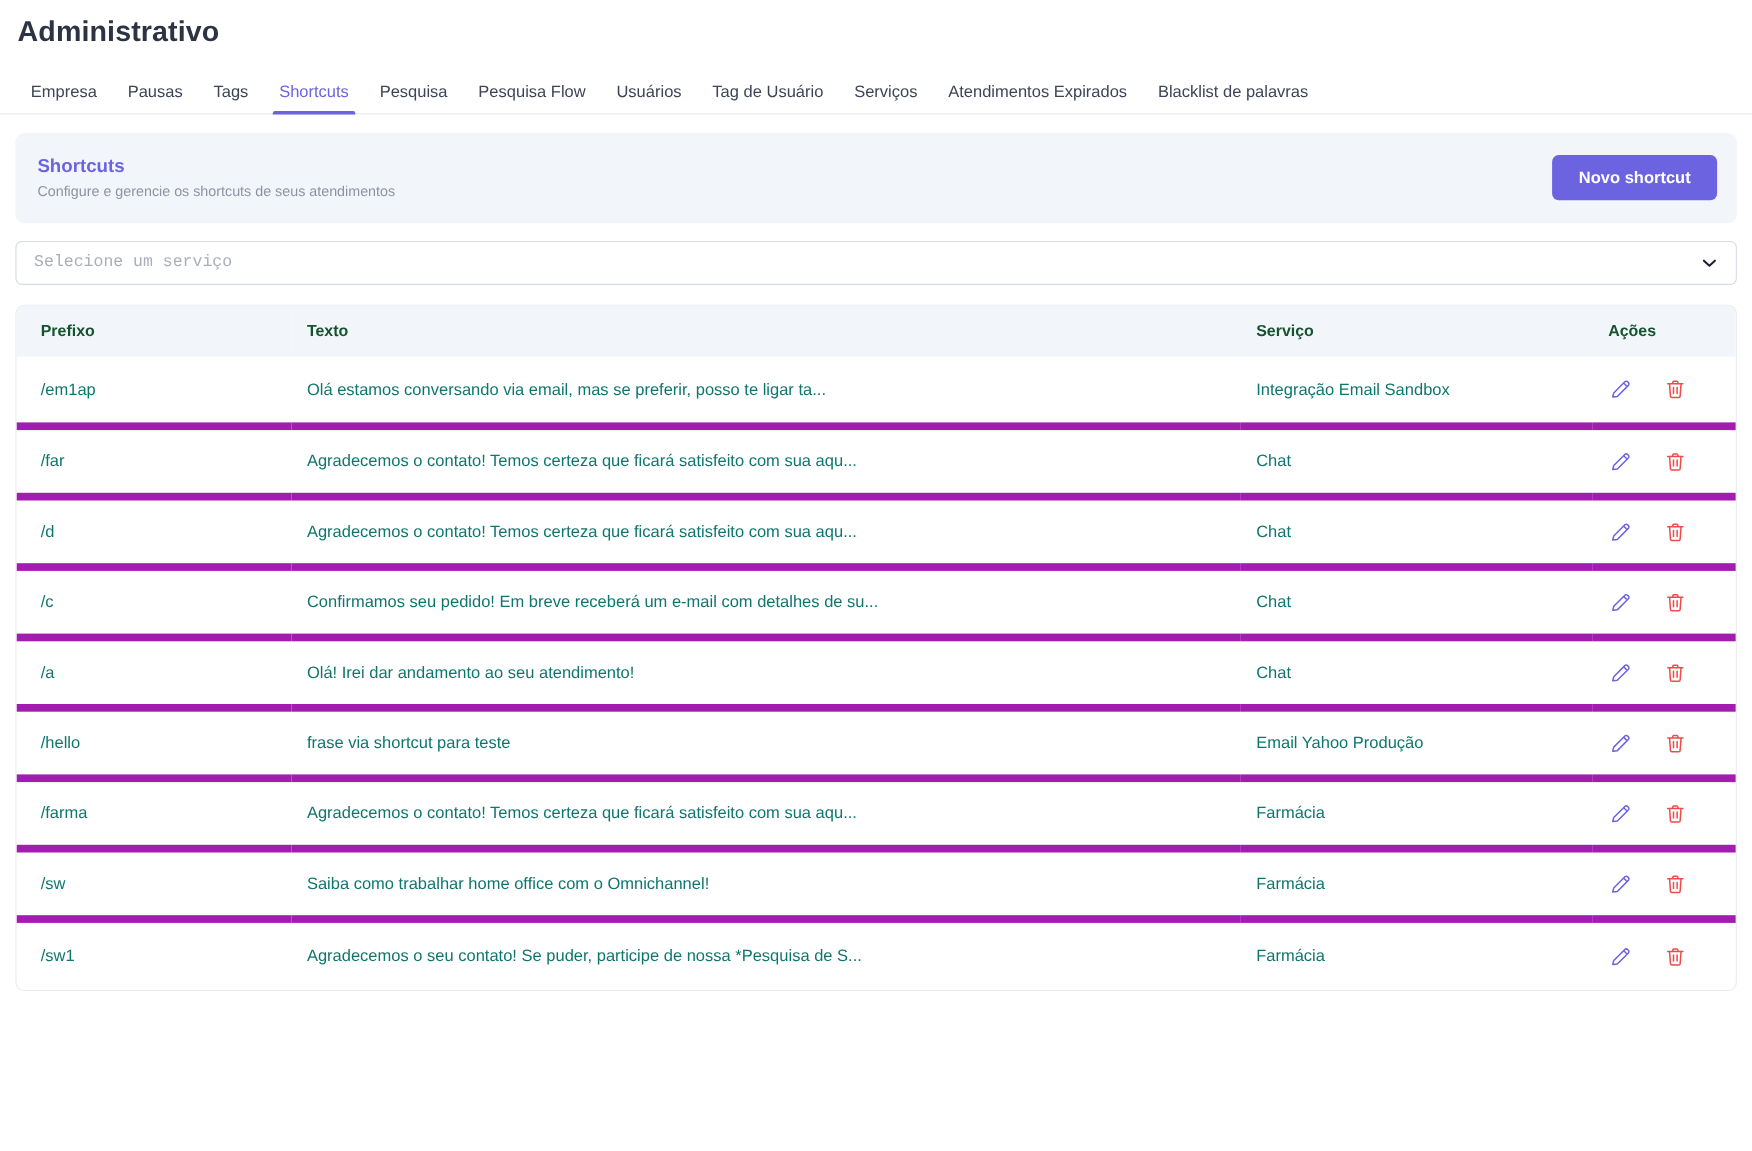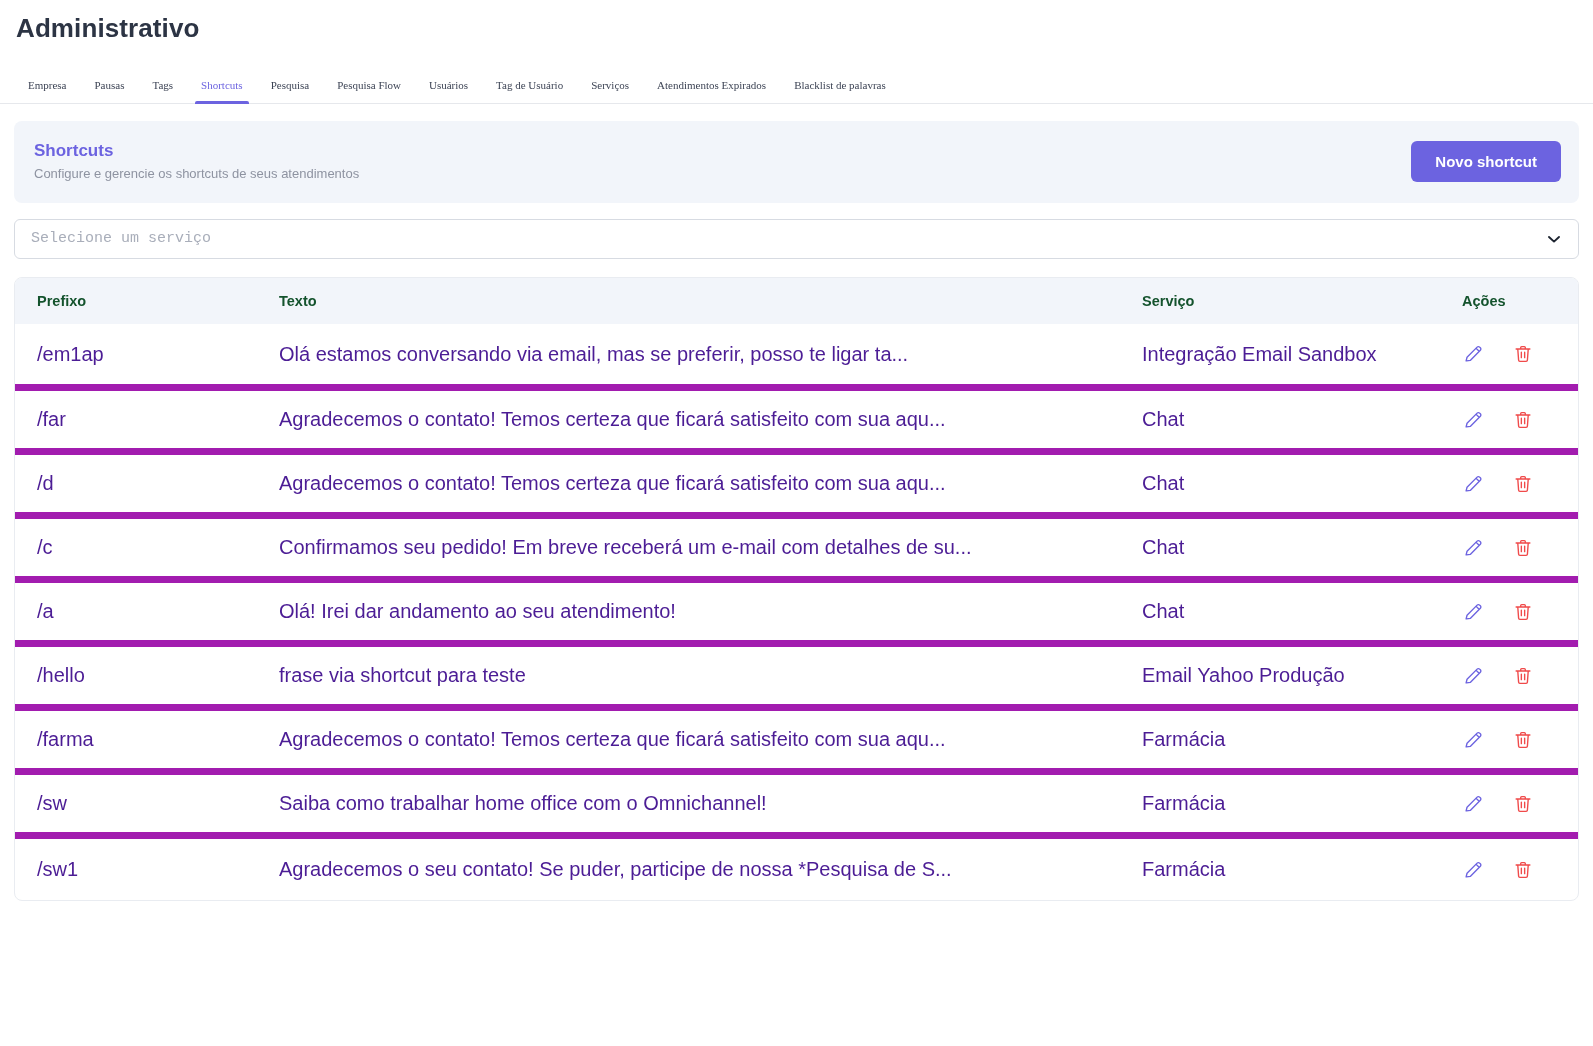--- a/index.html
+++ b/index.html
@@ -37,29 +37,29 @@
   .tabbar {
     display: flex;
     align-items: flex-end;
     gap: 0px;
     padding: 14px 0 0 14px;
     border-bottom: 1px solid #e6e8ec;
     height: 58px;
   }
   .tab {
     position: relative;
-    font-size: 11px;
+    font-size: 15px;
     color: #3d4455;
     padding: 0 14px 12px 14px;
     line-height: 1;
     cursor: pointer;
     white-space: nowrap;
     background: none;
     border: none;
-    font-family: Liberation Serif, serif;
+    font-family: Liberation Sans, sans-serif;
   }
   .tab.active {
     color: #6c63e0;
   }
   .tab.active::after {
     content: "";
     position: absolute;
     left: 8px;
     right: 8px;
     bottom: -1px;
@@ -153,22 +153,22 @@
   .col-texto   { width: auto; padding-left: 14px !important; }
   .col-servico { width: 320px; padding-left: 14px !important; }
   .col-acoes   { width: 130px; padding-left: 14px !important; }
 
   tbody tr {
     height: 64px;
     border-top: 7px solid #a21caf;
   }
   tbody tr:first-child { border-top: none; }
   tbody td {
-    font-size: 20px;
-    color: #4c1d95;
+    font-size: 15px;
+    color: #0f766e;
     padding: 0 12px;
     vertical-align: middle;
     overflow: hidden;
     white-space: nowrap;
     text-overflow: ellipsis;
   }
   td.cell-prefix  { padding-left: 22px; }
   td.cell-texto   { padding-left: 14px; }
   td.cell-servico { padding-left: 14px; }
   td.cell-acoes   { padding-left: 14px; }

